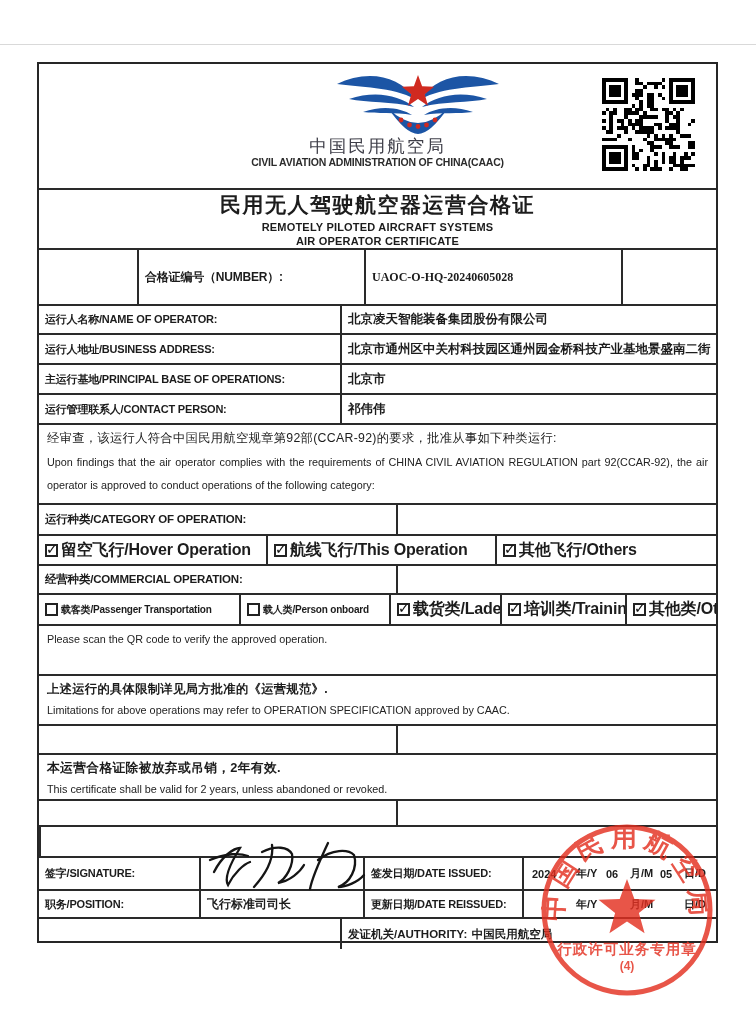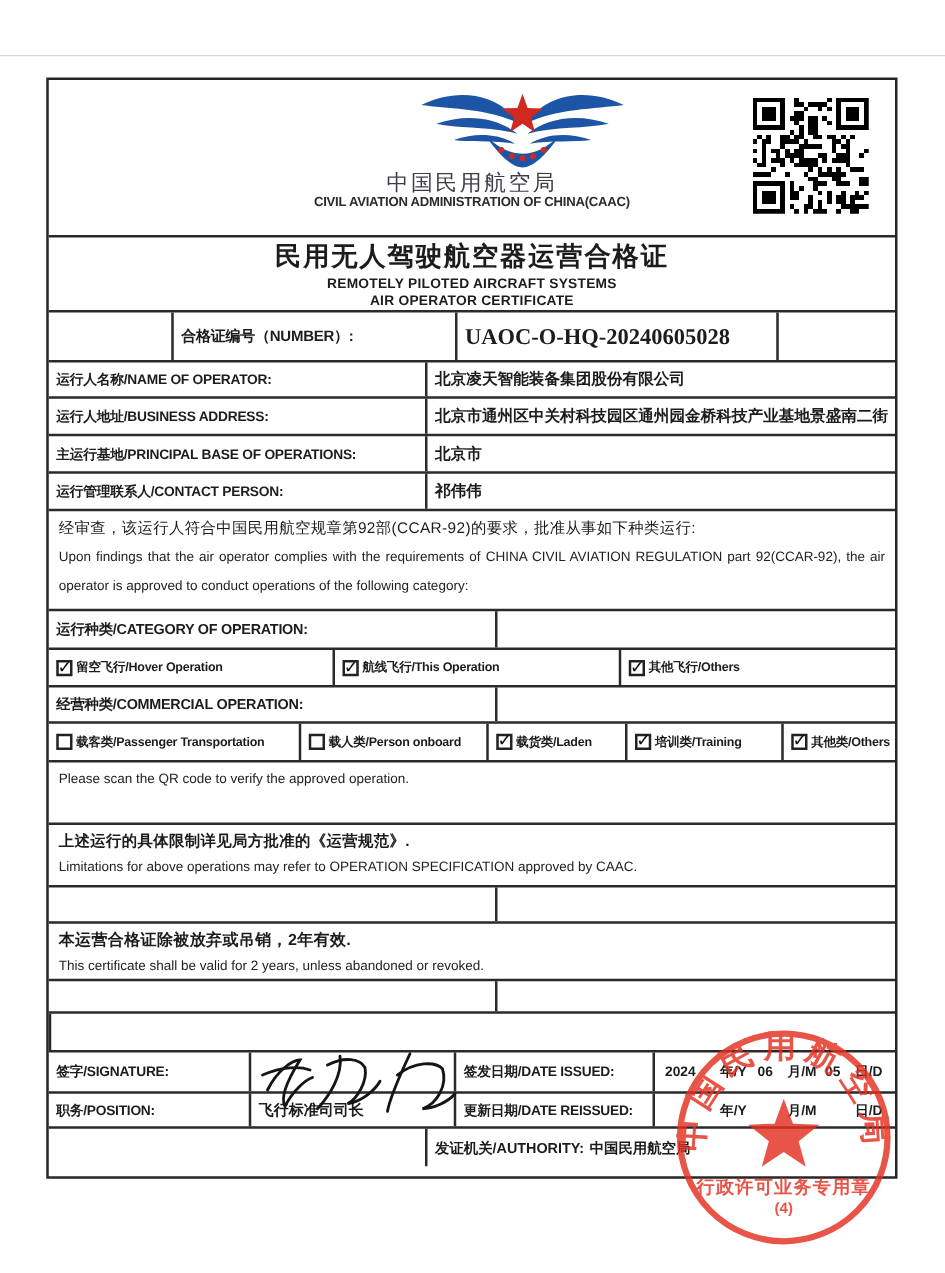--- a/index.html
+++ b/index.html
@@ -35,21 +35,21 @@
 
   .para { flex-direction:column; align-items:flex-start; justify-content:flex-start; padding:5px 8px; }
   .para .cn { font-size:12.3px; font-weight:400; margin-bottom:4px; letter-spacing:0.3px; }
   .para .en { font-size:10.8px; font-weight:400; text-align:justify; width:100%; line-height:2.15; color:#222; }
   .note .cn { font-weight:700; }
   .note .en { line-height:1.6; }
 
   .cb { width:13px; height:13px; border:2px solid #222; margin-right:3px; flex:none; position:relative; background:#fff; }
   .cb.on::after { content:"✓"; position:absolute; left:-1px; top:-5px; font-size:14px; font-weight:700; color:#101010; }
   .opt { display:flex; align-items:center; white-space:nowrap; }
-  .opt .lbl { font-size:10px; }
+  .opt .lbl { font-size:16px; }
 
   .date-cell { padding:2px 4px 2px 8px; }
   .dseg { display:inline-block; font-weight:700; font-size:11px; white-space:nowrap; }
   .dval { text-align:left; }
   .w44{width:44px;} .w30{width:30px;} .w24{width:24px;} .w28{width:28px;}
 
   .sig-svg { position:absolute; left:200px; top:838px; }
   .stamp { position:absolute; left:536px; top:820px; opacity:0.82; pointer-events:none; }
   .auth-cell { font-weight:700; font-size:11.5px; white-space:nowrap; }
 </style>
@@ -287,27 +287,27 @@
           </svg>
       </div>
     </div>
 
     <div class="row title-row">
       <div class="t-cn">民用无人驾驶航空器运营合格证</div>
       <div class="t-en">REMOTELY PILOTED AIRCRAFT SYSTEMS</div>
       <div class="t-en">AIR OPERATOR CERTIFICATE</div>
     </div>
 
-    <div class="row" style="height:40px">
+    <div class="row" style="height:56px">
       <div class="c nb" style="width:98px"></div>
       <div class="c" style="width:227px">
           <span class="lbl" style="font-size:12px">合格证编号（NUMBER）:</span>
         </div>
       <div class="c" style="width:257px">
-          <span class="val" style="font-family:'Liberation Serif','DejaVu Serif',serif;font-size:18px">UAOC-O-HQ-20240605028</span>
+          <span class="val" style="font-family:'Liberation Serif','DejaVu Serif',serif;font-size:12px">UAOC-O-HQ-20240605028</span>
         </div>
       <div class="c" style="width:95px"></div>
     </div>
 
     <div class="row" style="height:29px">
       <div class="c nb" style="width:301px">
           <span class="lbl">运行人名称/NAME OF OPERATOR:</span>
         </div>
       <div class="c" style="width:376px">
           <span class="val">北京凌天智能装备集团股份有限公司</span>

